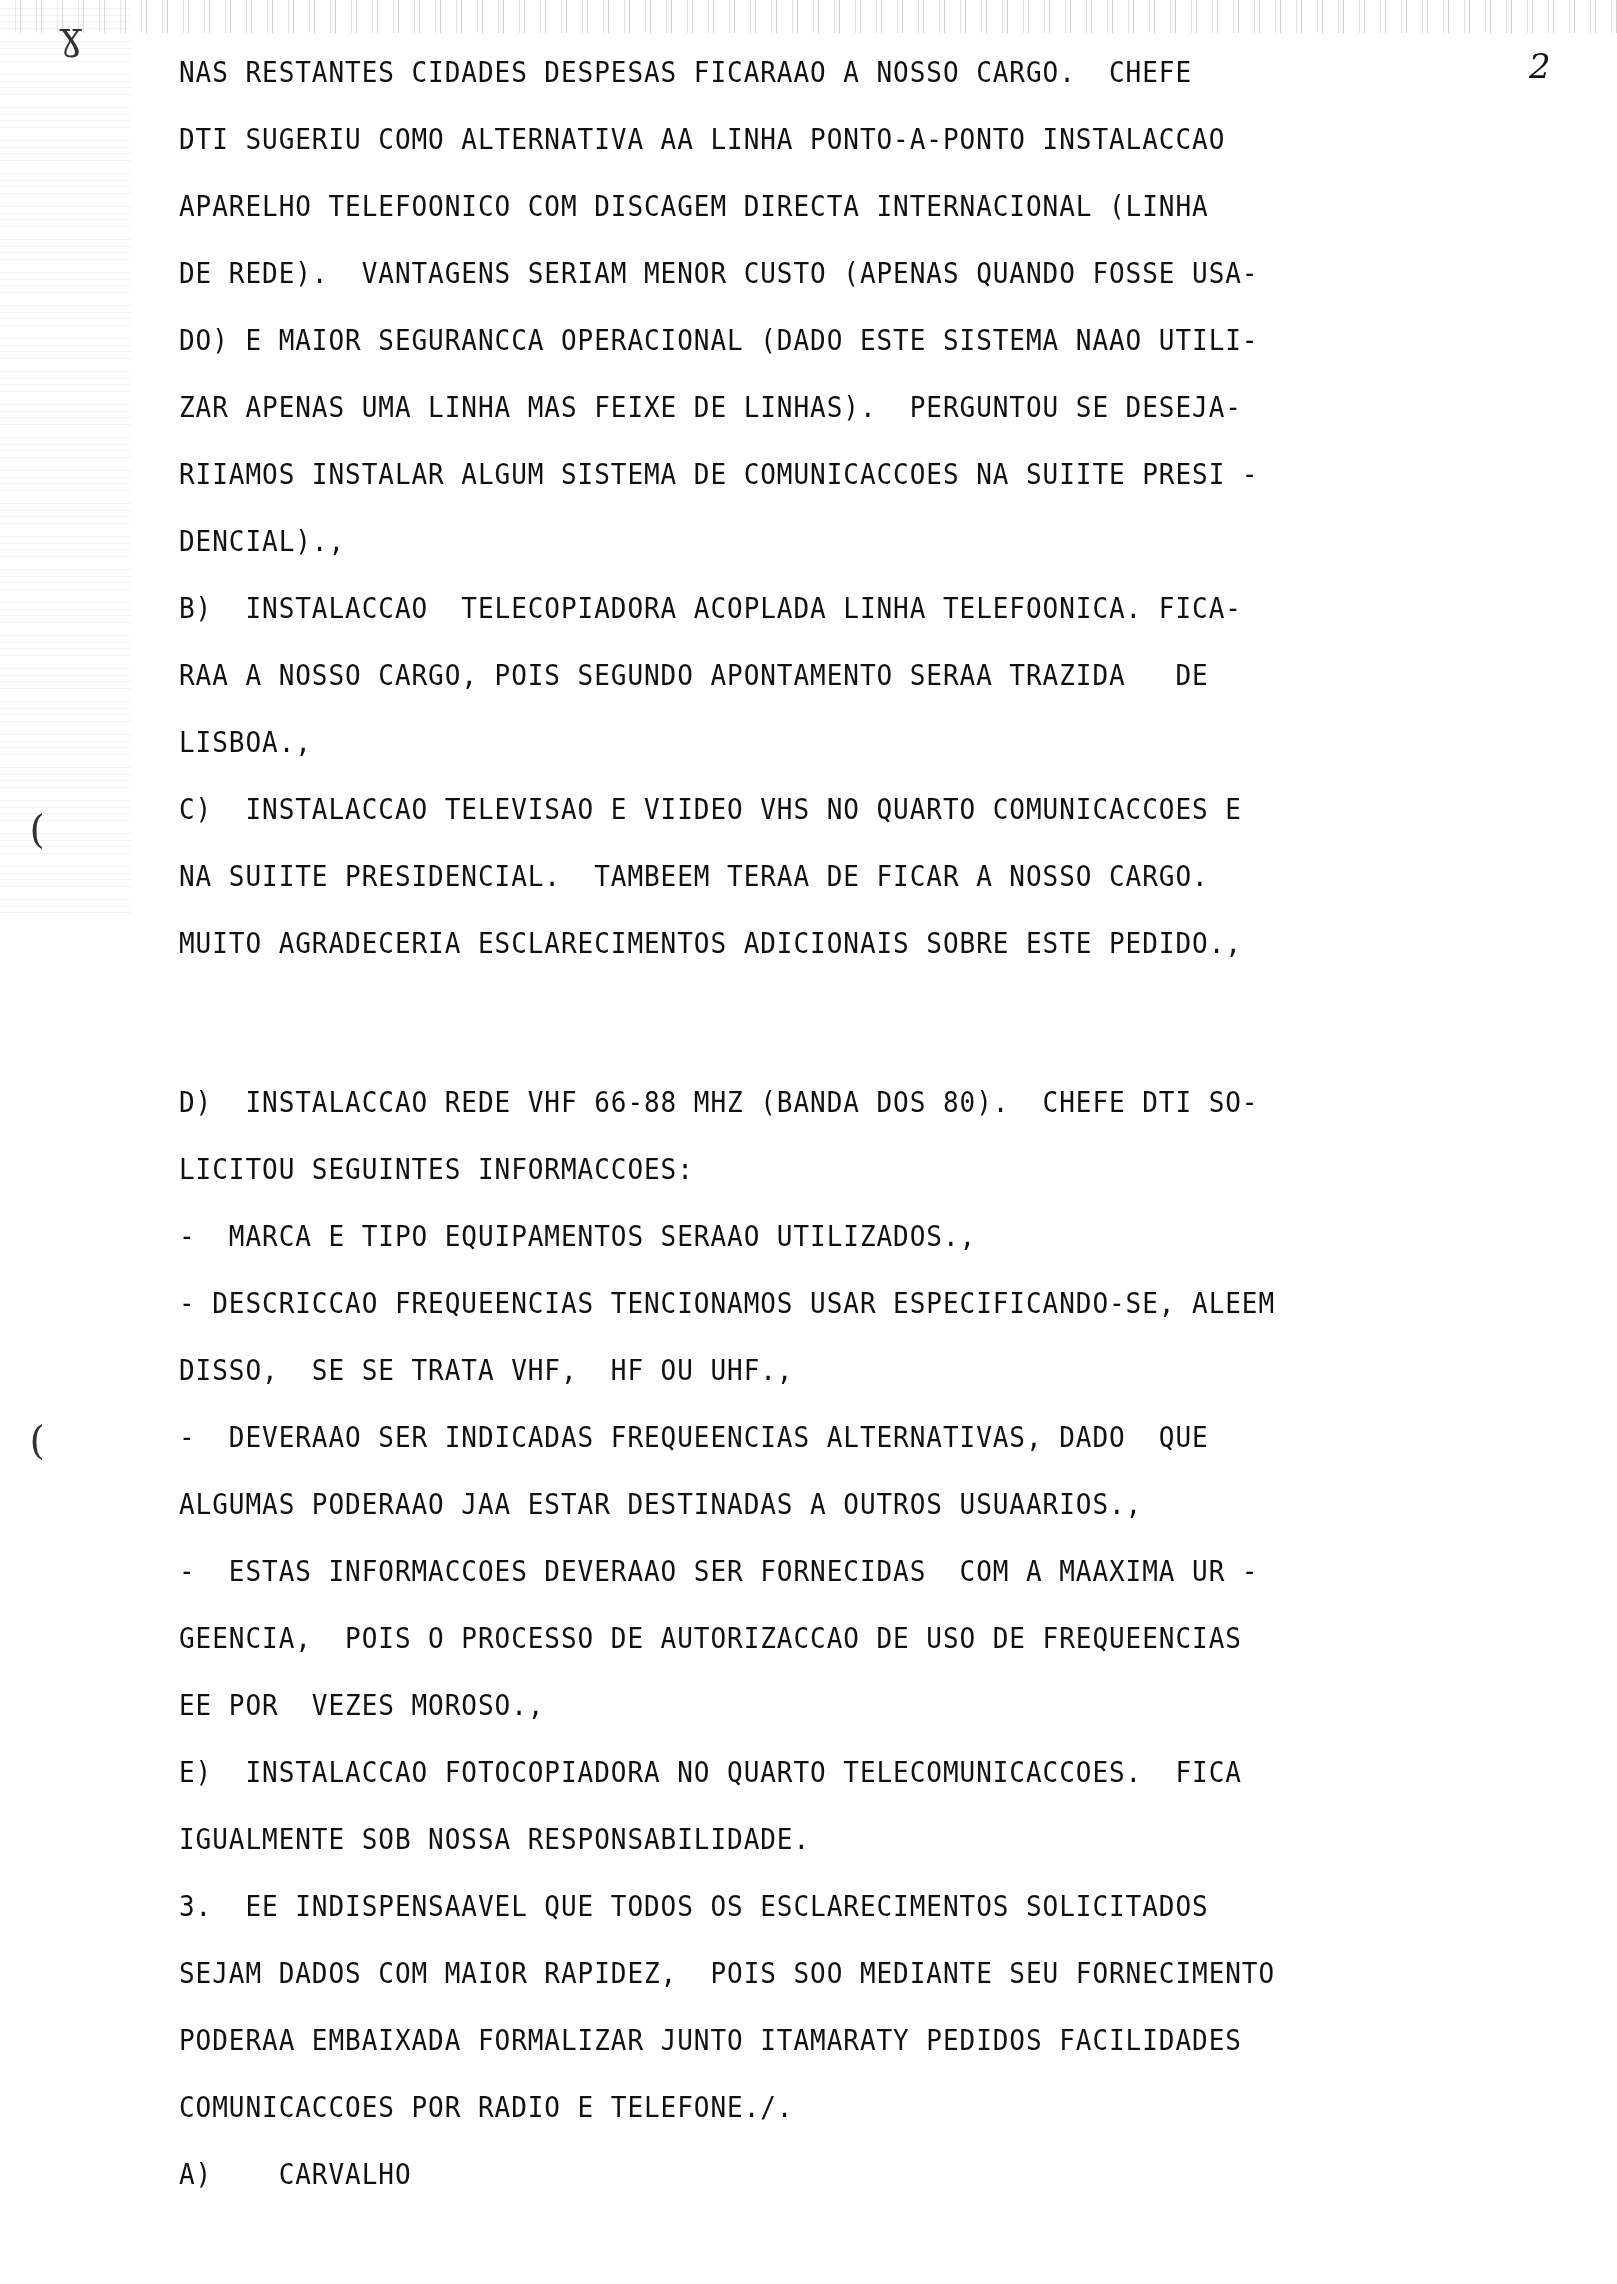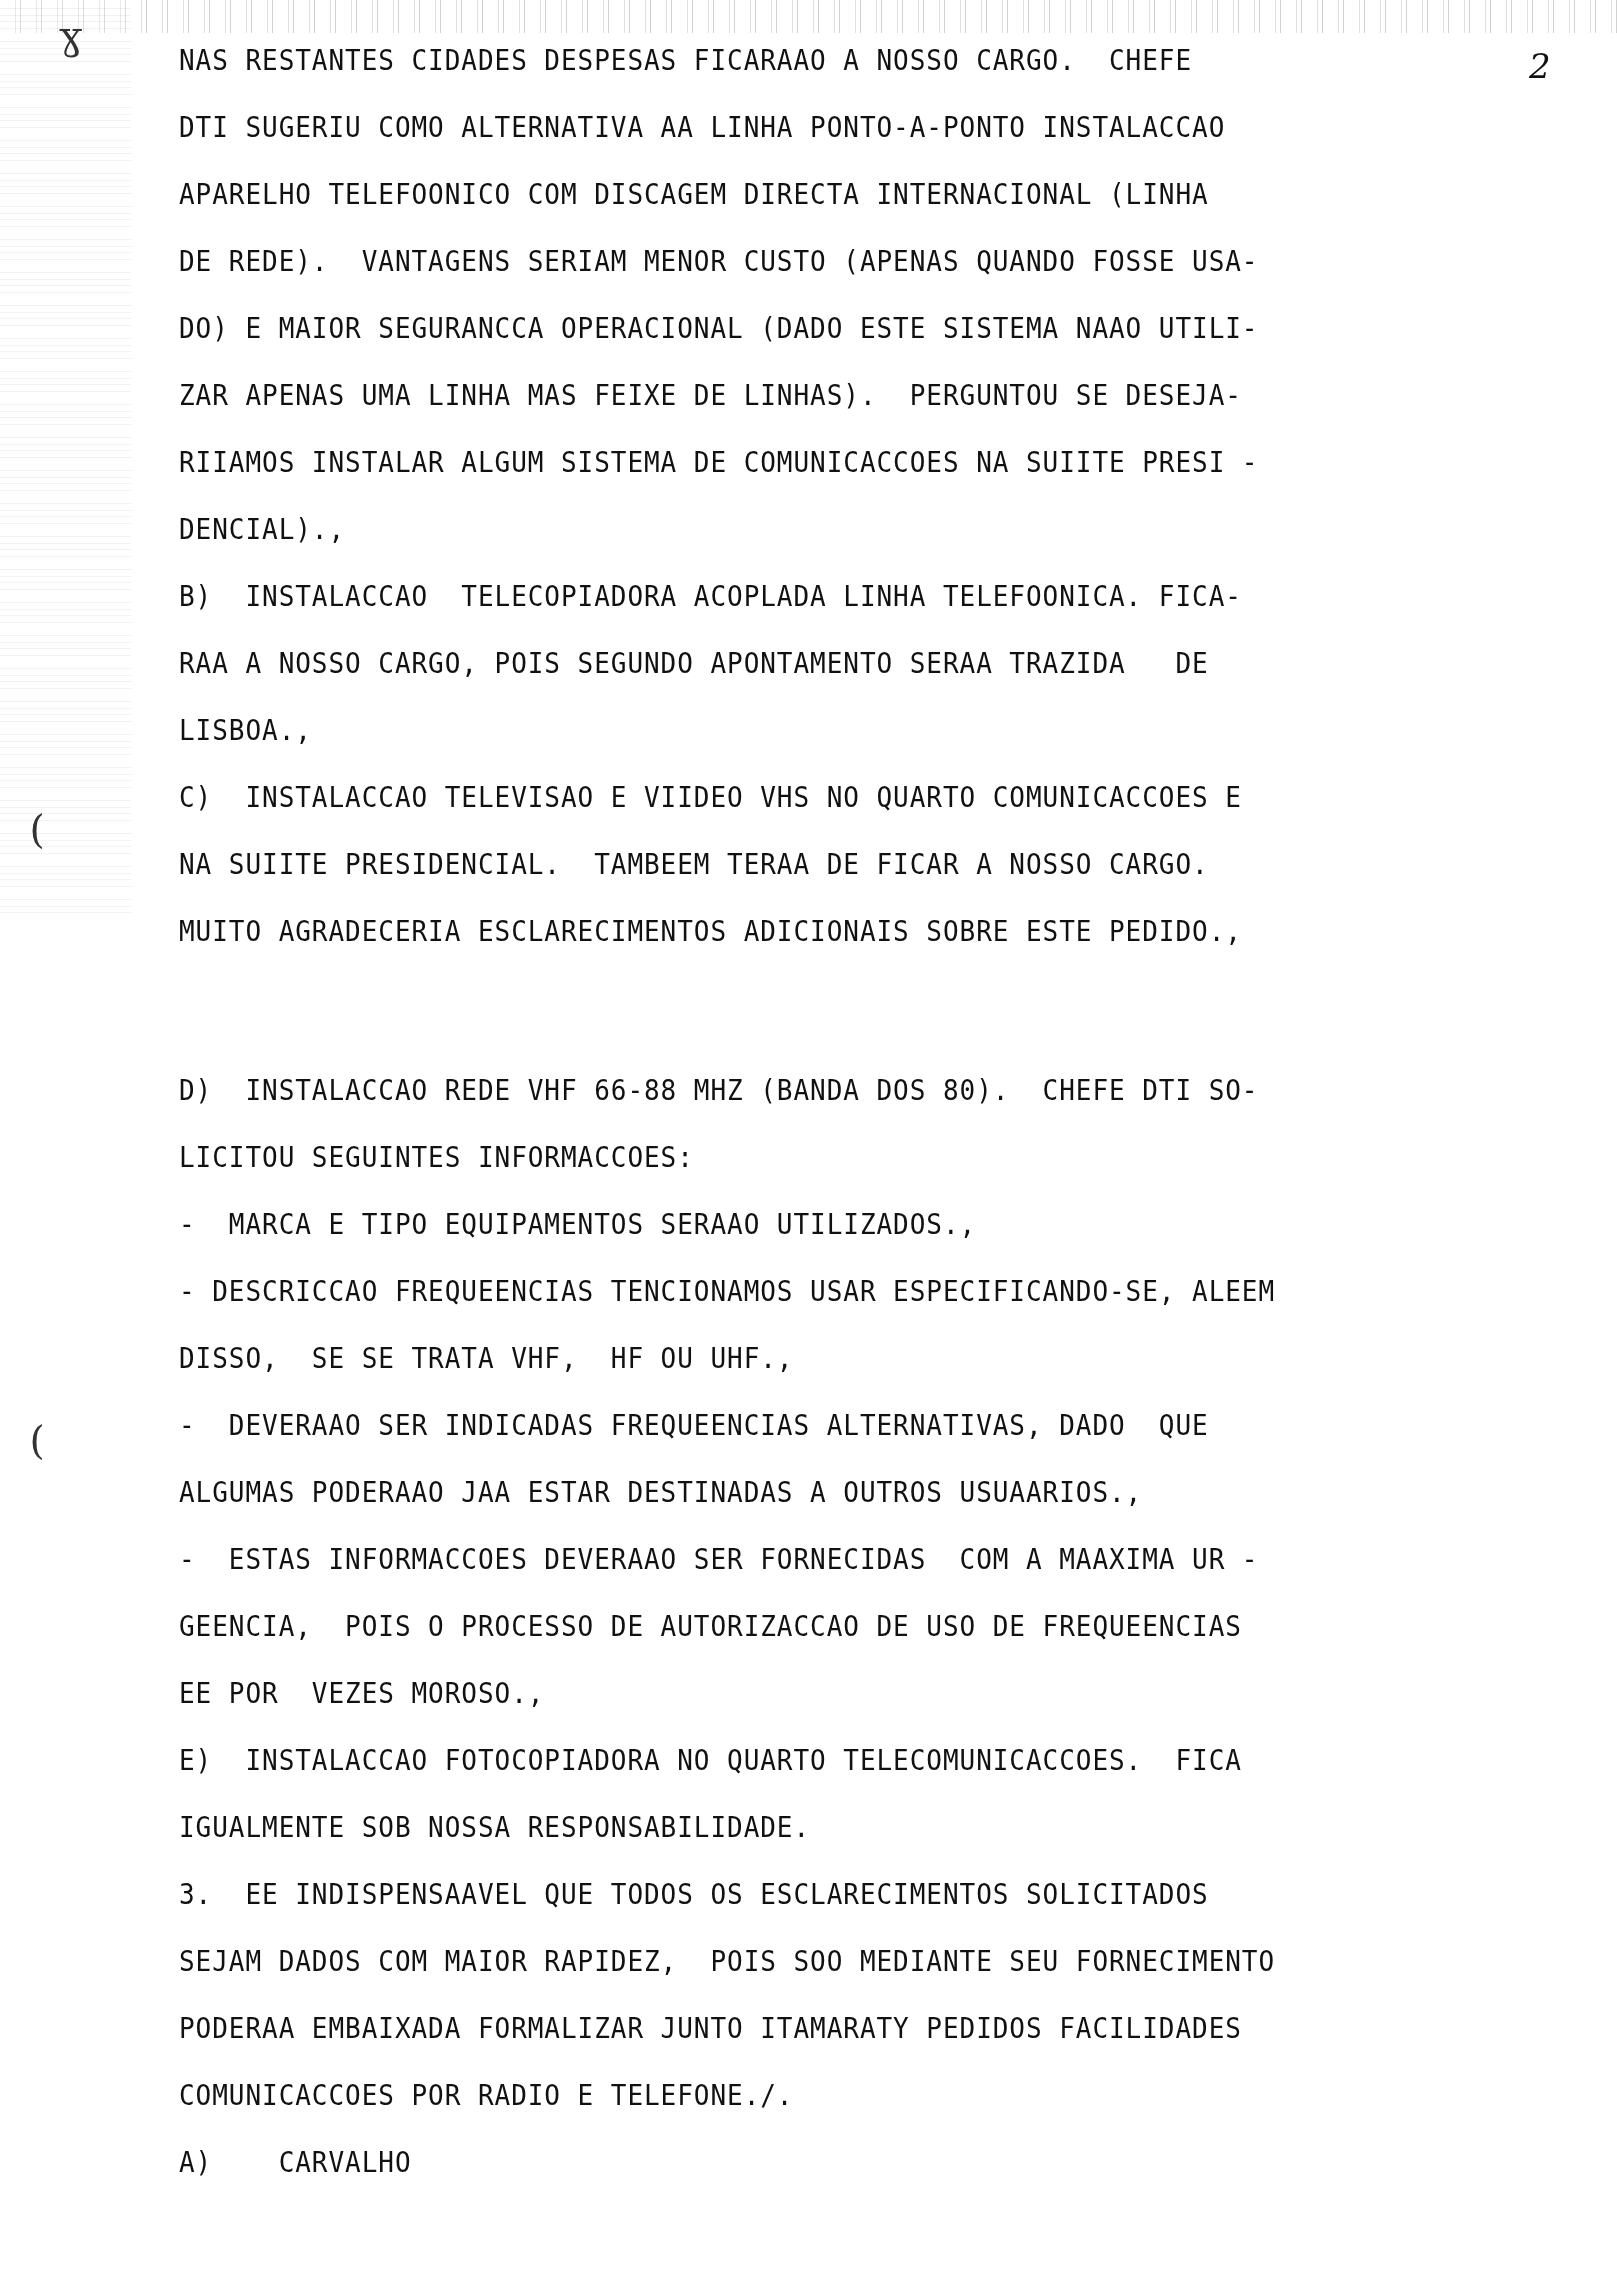--- a/index.html
+++ b/index.html
@@ -22,21 +22,21 @@
     opacity: 0.25;
   }
   .page-num {
     position: absolute; left: 1529px; top: 46px;
     font-family: "DejaVu Serif", serif; font-size: 34px; font-style: italic;
   }
   .mark {
     position: absolute; font-family: "DejaVu Serif", serif; font-size: 39px; color: #333;
   }
   .text {
-    position: absolute; left: 179px; top: 41px; width: 1411px;
+    position: absolute; left: 179px; top: 53px; width: 1411px;
   }
   .line {
     height: 67px;
     font-size: 28px;
     line-height: 39px;
     letter-spacing: 1px;
     white-space: pre;
     transform: scaleX(0.93);
     transform-origin: left center;
     font-weight: normal;

